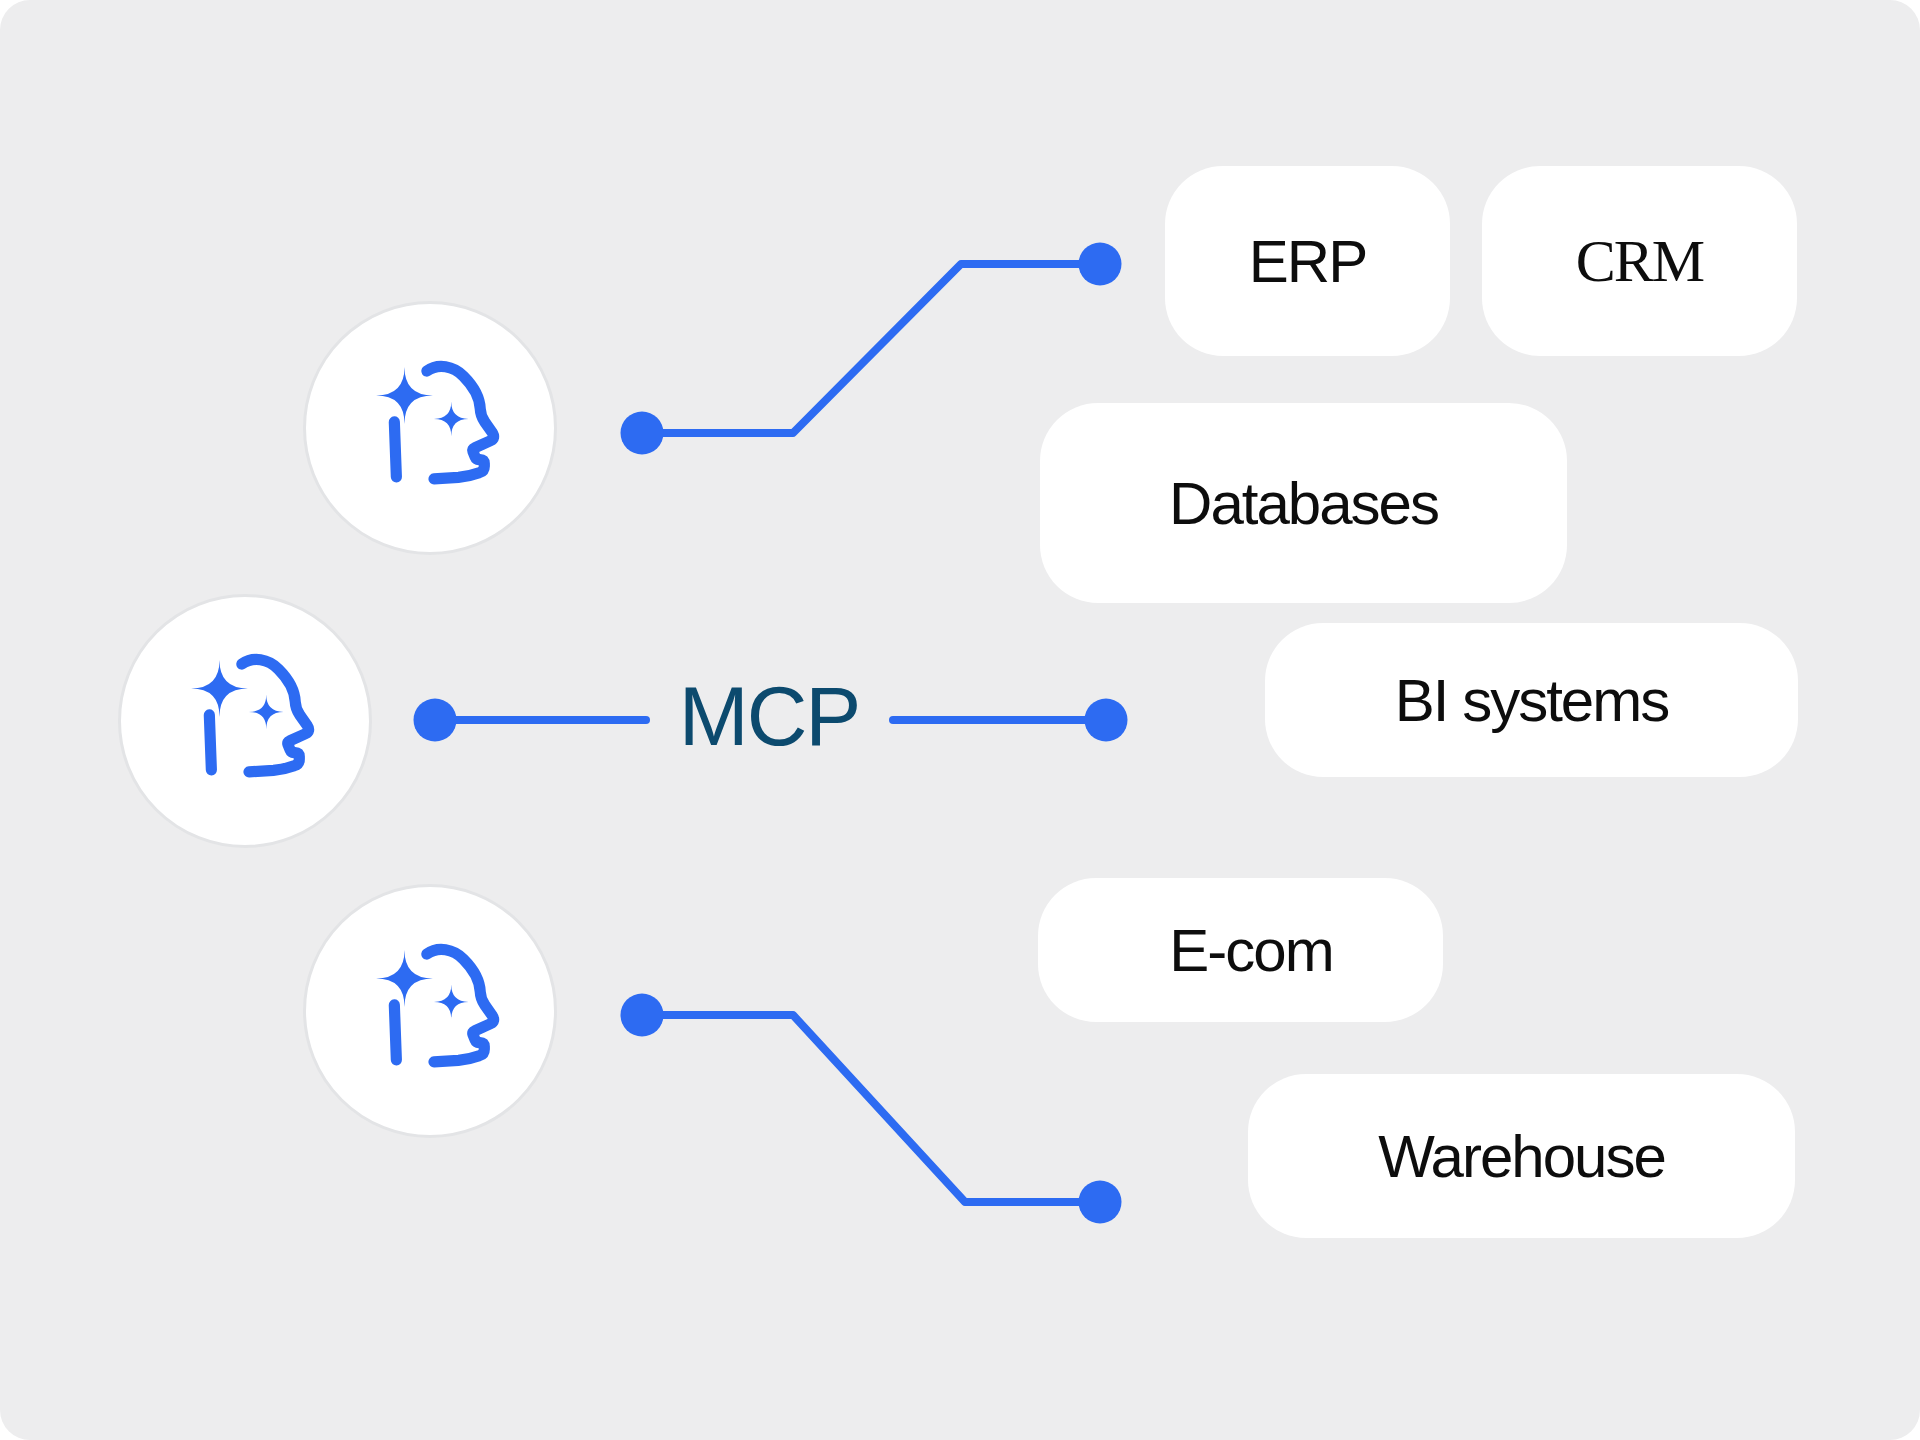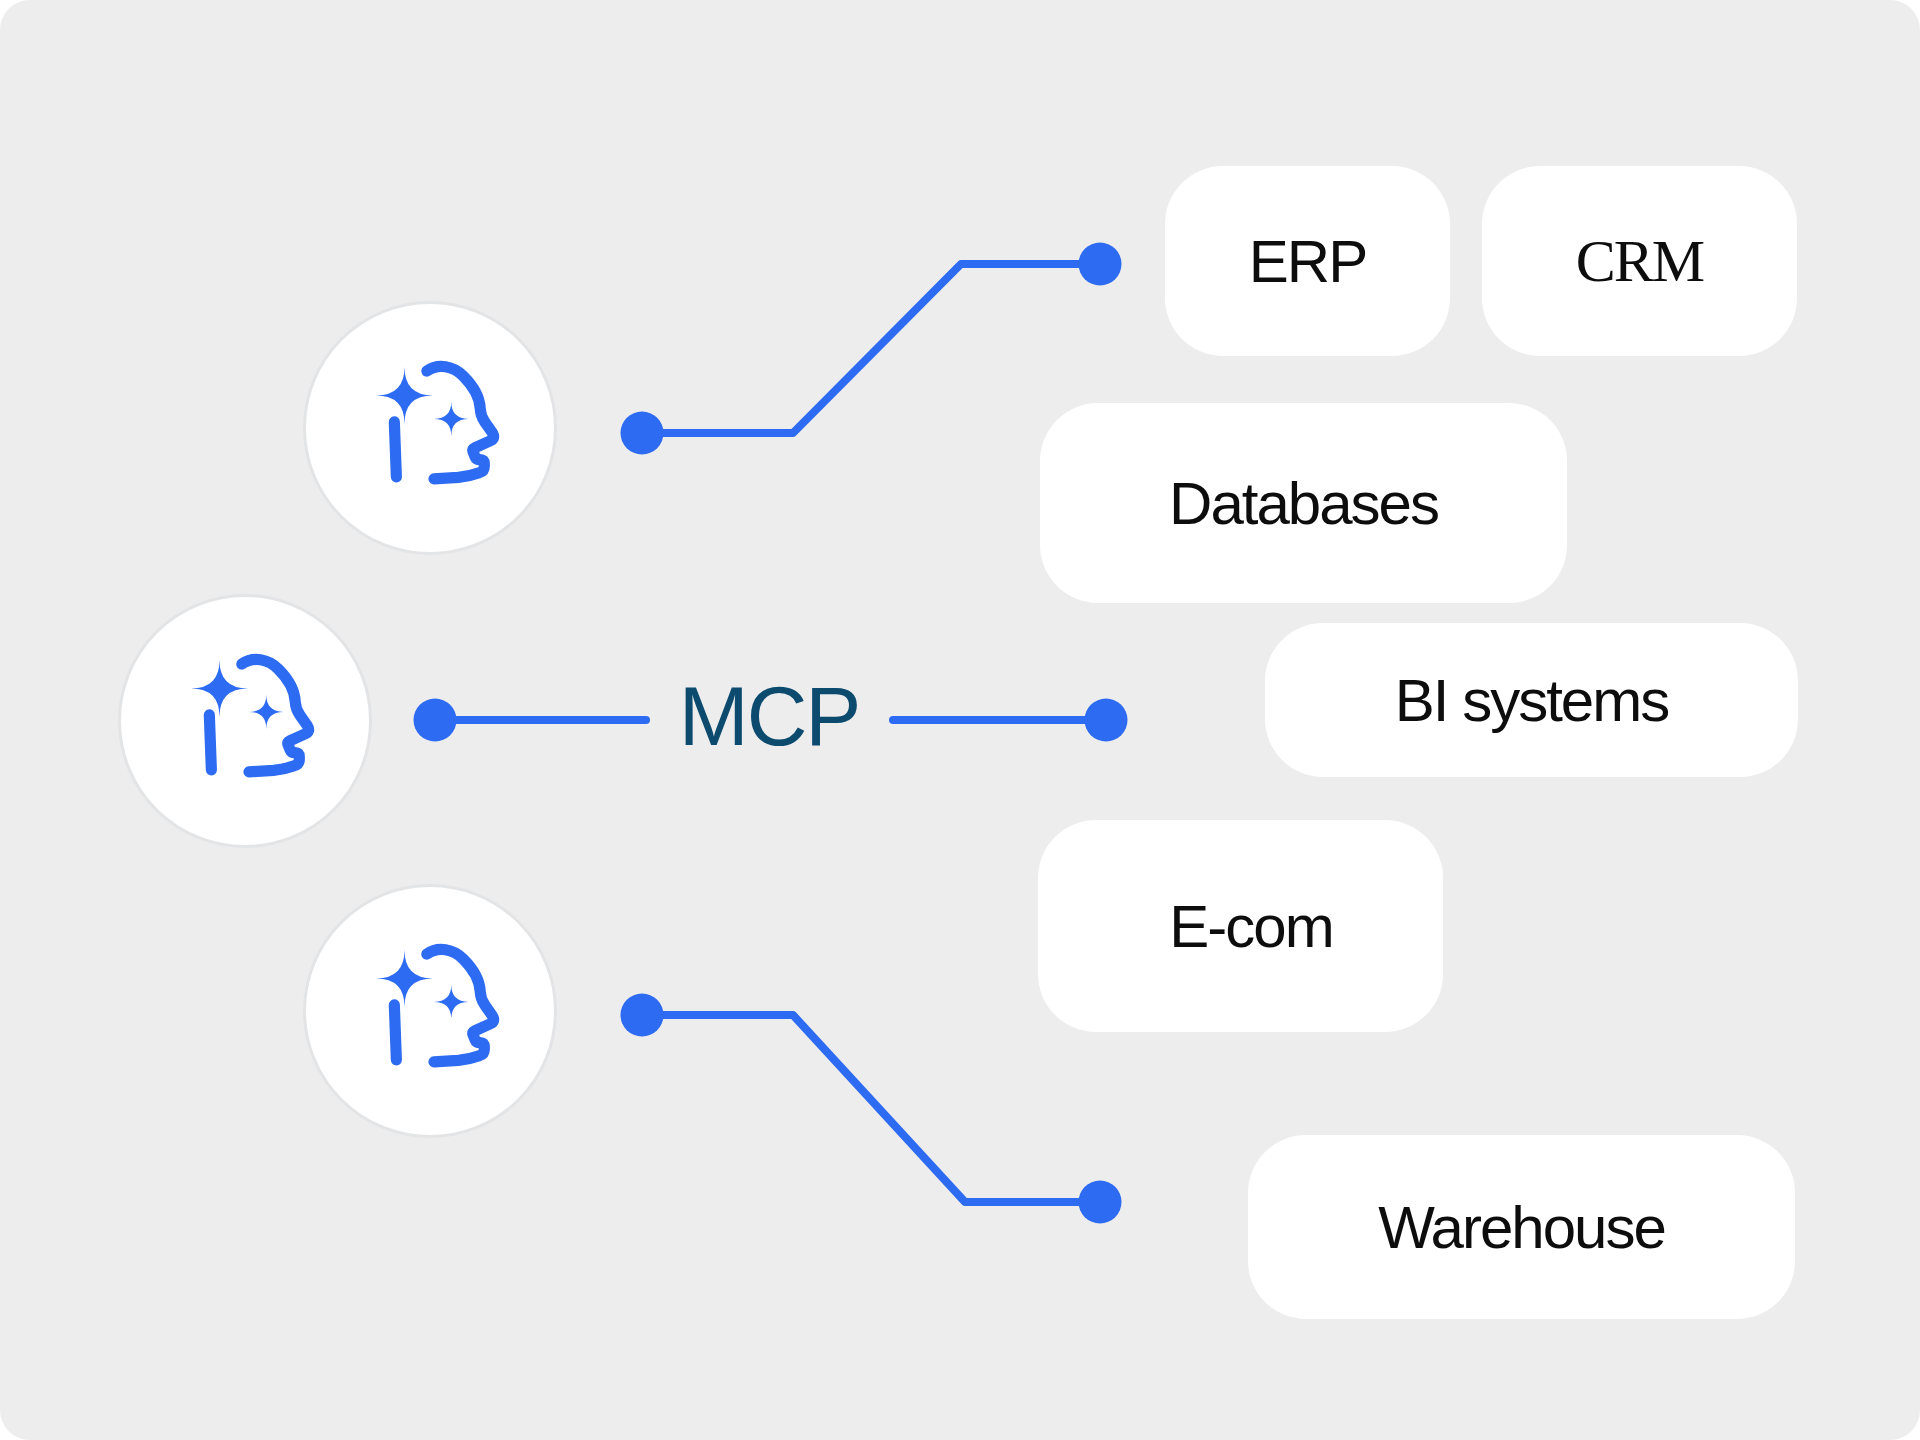--- a/index.html
+++ b/index.html
@@ -71,22 +71,22 @@
     font-size: 60px;
     letter-spacing: -2px;
     color: #0d0d0d;
     font-weight: 400;
     white-space: nowrap;
   }
   .pill-erp       { left: 1165px; top: 166px;  width: 285px; height: 190px; }
   .pill-crm       { left: 1482px; top: 166px;  width: 315px; height: 190px; font-family: Liberation Serif, serif; }
   .pill-databases { left: 1040px; top: 403px;  width: 527px; height: 200px; }
   .pill-bi        { left: 1265px; top: 623px;  width: 533px; height: 154px; }
-  .pill-ecom      { left: 1038px; top: 820px;  width: 384px; height: 212px; padding-left: 21px; }
-  .pill-warehouse { left: 1248px; top: 1135px; width: 547px; height: 184px; text-align: center; }
+  .pill-ecom      { left: 1038px; top: 878px;  width: 384px; height: 144px; padding-left: 21px; }
+  .pill-warehouse { left: 1248px; top: 1074px; width: 547px; height: 164px; text-align: center; }
 </style>
 </head>
 <body>
 
 <div class="canvas">
 
   <svg class="connectors" viewBox="0 0 1920 1440" fill="none">
     <g stroke="#2d6bf2" stroke-width="8" stroke-linecap="round" stroke-linejoin="round">
       <path d="M 642 433 H 793 L 961 264 H 1100"></path>
       <path d="M 435 720 H 646"></path>

